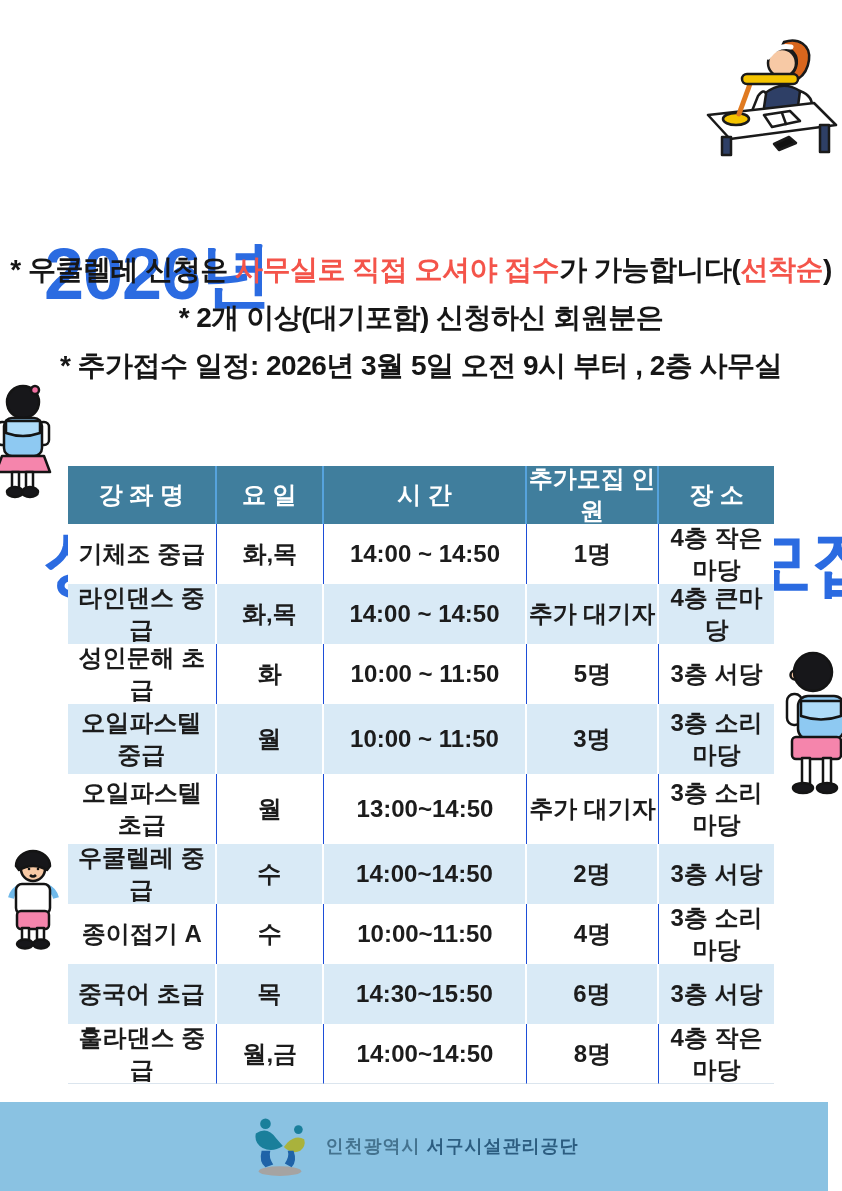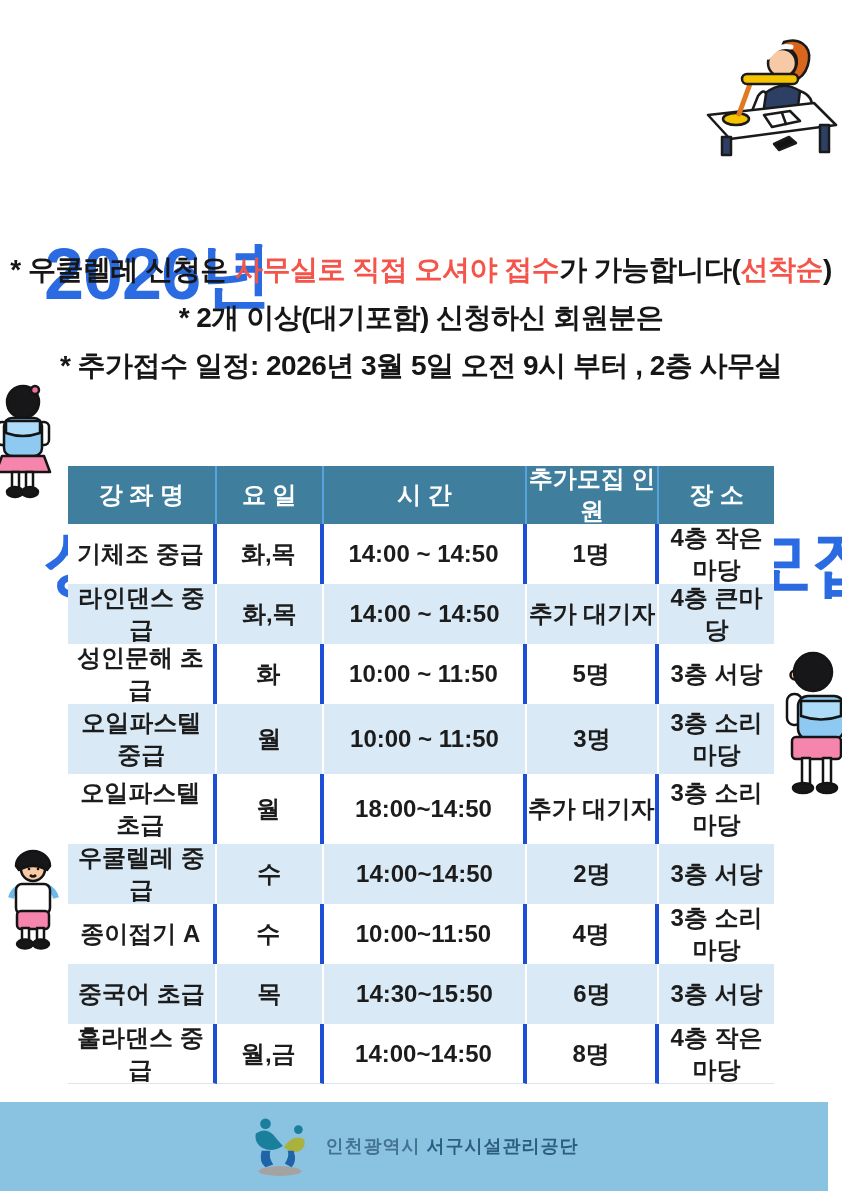--- a/index.html
+++ b/index.html
@@ -34,21 +34,21 @@
     text-align:center;white-space:pre-line;font-size:24px;
   }
   .c0{width:150px}.c1{width:108px}.c2{width:205px}.c3{width:133px}.c4{width:116px}
   .thead .cell{
     height:58px;background:var(--headerTeal);color:#ffffff;font-weight:700;
     border-right:2px solid var(--dividerBlue);
   }
   .thead .cell:last-child{border-right:none;}
   .tr.body{height:60px;}
   .tr.body.tall{height:70px;}
-  .tr.white .cell{background:#ffffff;border-right:4px solid #1d4ed8;font-weight:600;color:#1c1c1c;}
+  .tr.white .cell{background:#ffffff;border-right:1px solid #1d4ed8;font-weight:600;color:#1c1c1c;}
   .tr.blue  .cell{background:var(--rowBlue);border-right:2px solid #ffffff;font-weight:600;color:#1c1c1c;}
   .tr.body .cell:last-child{border-right:none;}
   .tr.body:last-child .cell{border-bottom:1px solid #dbe5ee;}
   .cell.course{color:var(--courseOrange);font-weight:700;}
 
   
   .footer{
     position:absolute;left:0;right:14px;top:1102px;height:89px;
     background:var(--footerBlue);
     display:flex;align-items:center;justify-content:center;gap:14px;
@@ -187,21 +187,21 @@
 중급</div>
           <div class="cell c1">월</div>
           <div class="cell c2">10:00 ~ 11:50</div>
           <div class="cell c3">3명</div>
           <div class="cell c4">3층 소리마당</div>
         </div>
         <div class="tr body white tall">
           <div class="cell c0 course">오일파스텔
 초급</div>
           <div class="cell c1">월</div>
-          <div class="cell c2">18:00~14:50</div>
+          <div class="cell c2">13:00~14:50</div>
           <div class="cell c3">추가 대기자</div>
           <div class="cell c4">3층 소리마당</div>
         </div>
         <div class="tr body blue">
           <div class="cell c0 course">우쿨렐레 중급</div>
           <div class="cell c1">수</div>
           <div class="cell c2">14:00~14:50</div>
           <div class="cell c3">2명</div>
           <div class="cell c4">3층 서당</div>
         </div>

